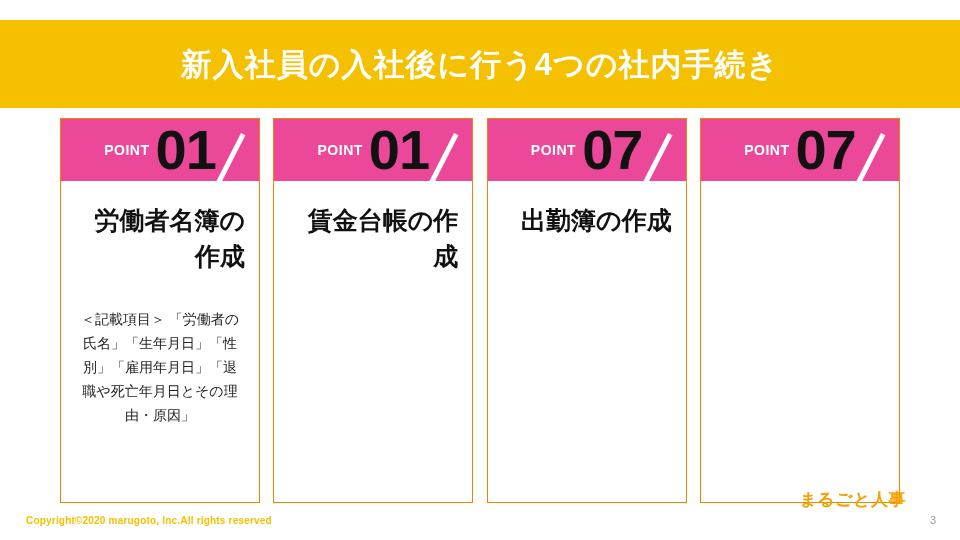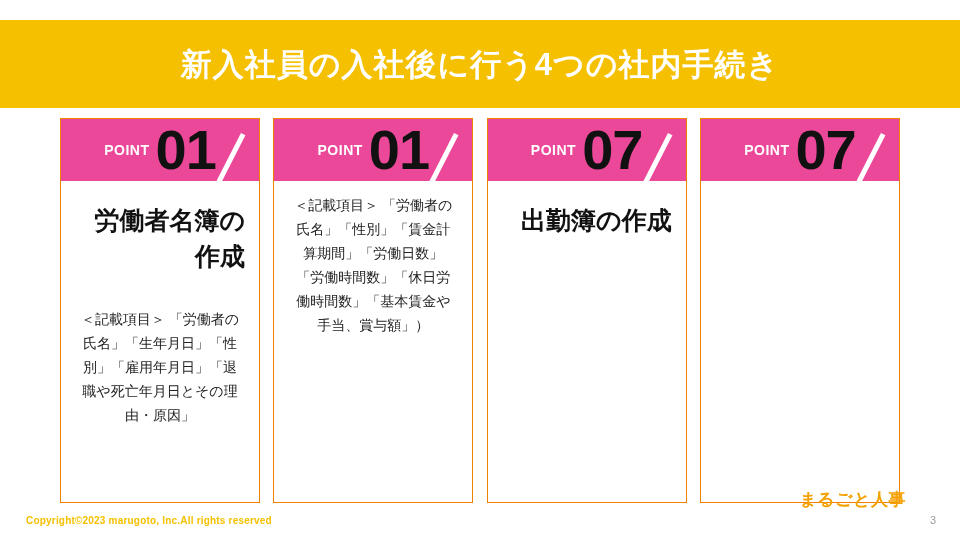--- a/index.html
+++ b/index.html
@@ -157,22 +157,21 @@
       <div class="card-body">＜記載項目＞
 「労働者の氏名」「生年月日」「性別」「雇用年月日」「退職や死亡年月日とその理由・原因」</div>
     </div>
 
     <div class="card">
       <div class="card-head">
         <span class="point-label">POINT</span>
         <span class="point-num">01</span>
         <span class="slash"></span>
       </div>
-      <div class="card-body">＜記載項目＞
-「労働者の氏名」「性別」「賃金計算期間」「労働日数」「労働時間数」「休日労働時間数」「基本賃金や手当、賞与額」）</div>
+      <div class="card-title">賃金台帳の作成</div>
     </div>
 
     <div class="card">
       <div class="card-head">
         <span class="point-label">POINT</span>
         <span class="point-num">07</span>
         <span class="slash"></span>
       </div>
       <div class="card-title">出勤簿の作成</div>
     </div>
@@ -180,17 +179,17 @@
     <div class="card">
       <div class="card-head">
         <span class="point-label">POINT</span>
         <span class="point-num">07</span>
         <span class="slash"></span>
       </div>
     </div>
 
   </div>
 
-  <div class="footer-copyright">Copyright©2023 marugoto, Inc.All rights reserved</div>
+  <div class="footer-copyright">Copyright©2020 marugoto, Inc.All rights reserved</div>
   <div class="footer-logo">まるごと人事</div>
   <div class="page-number">3</div>
 
 </div>
 
 </body></html>

